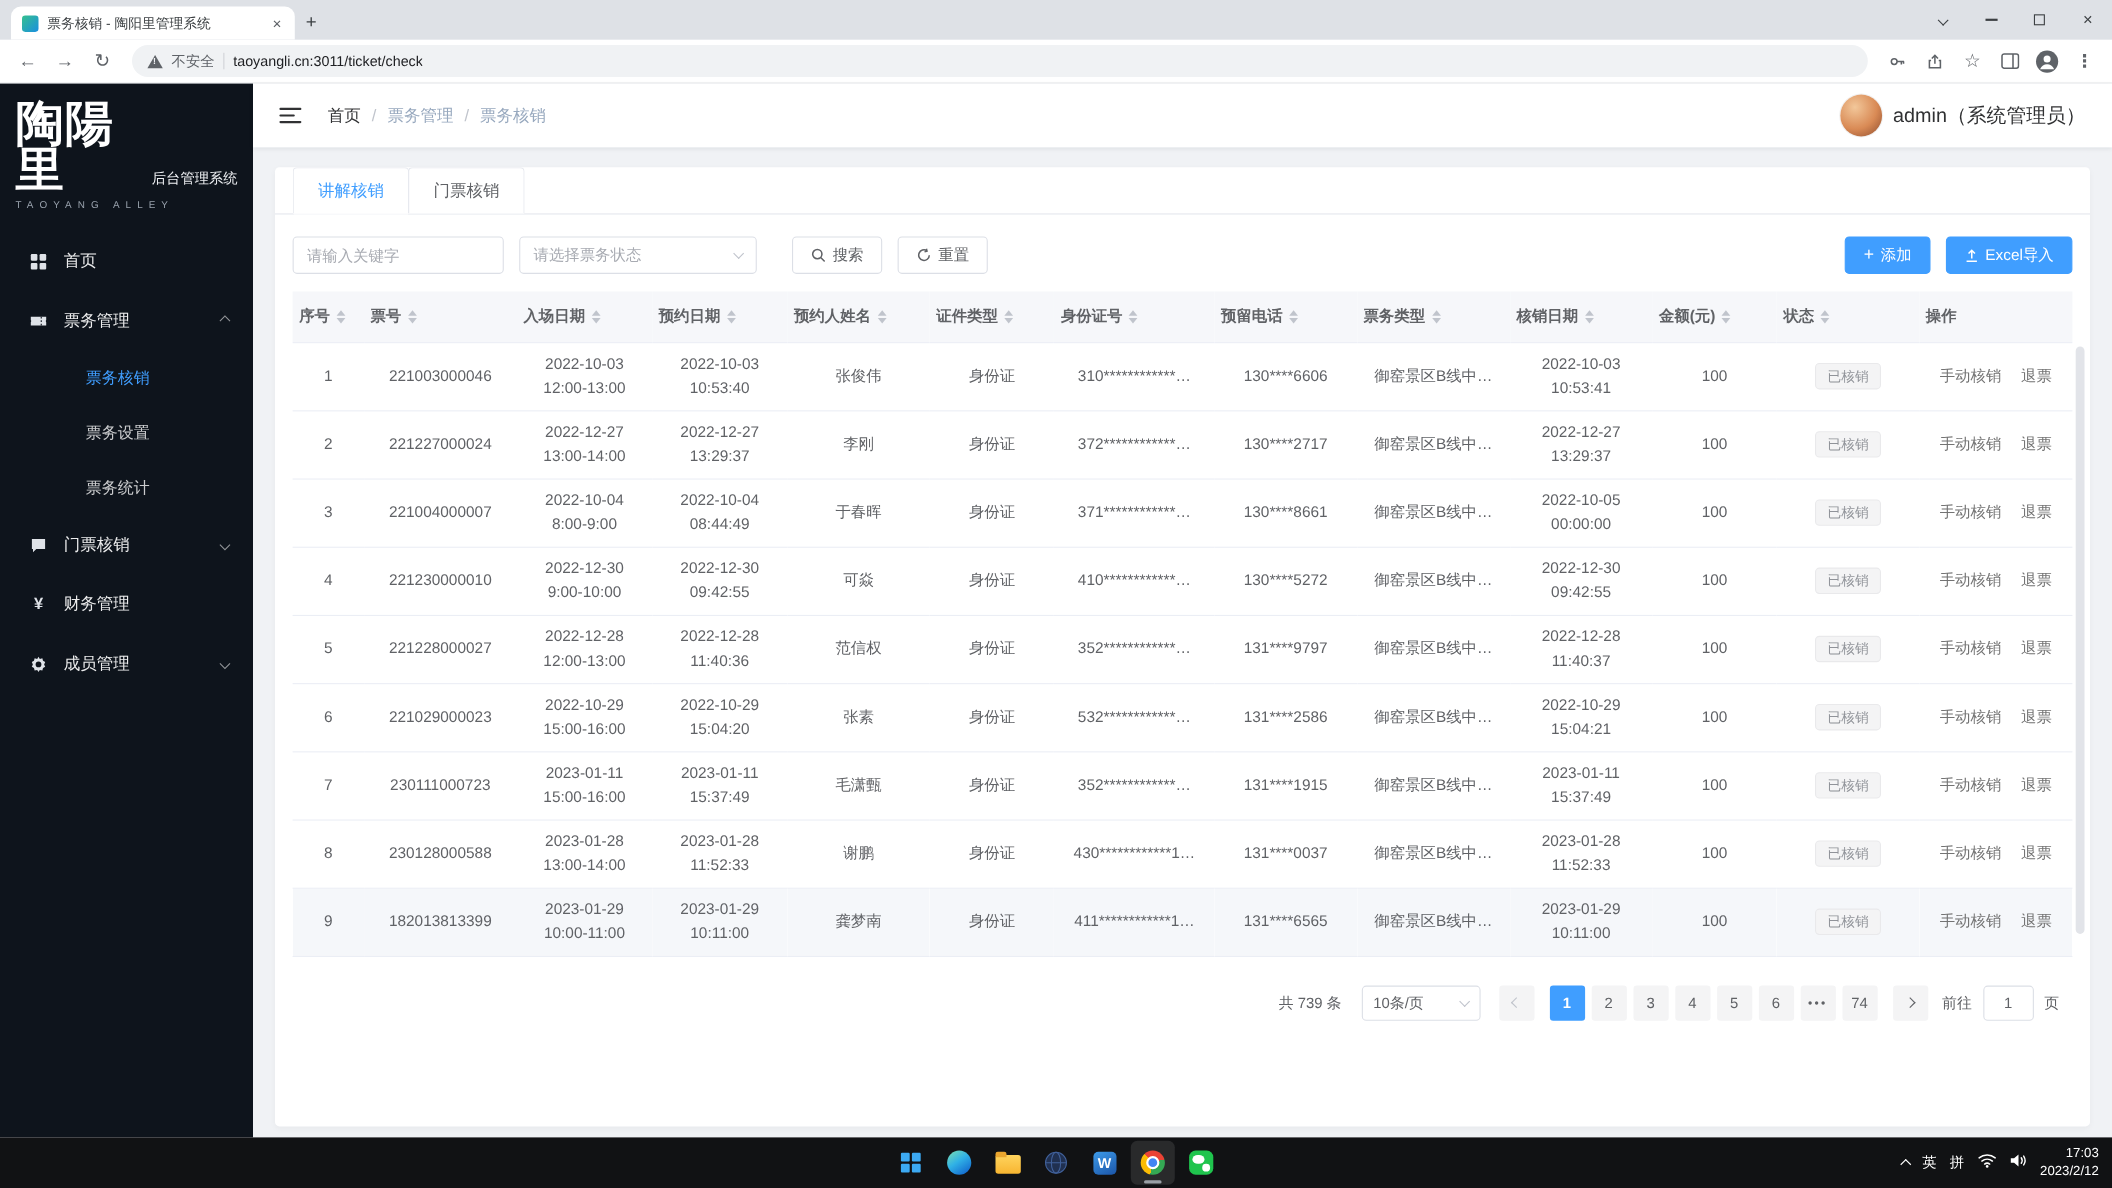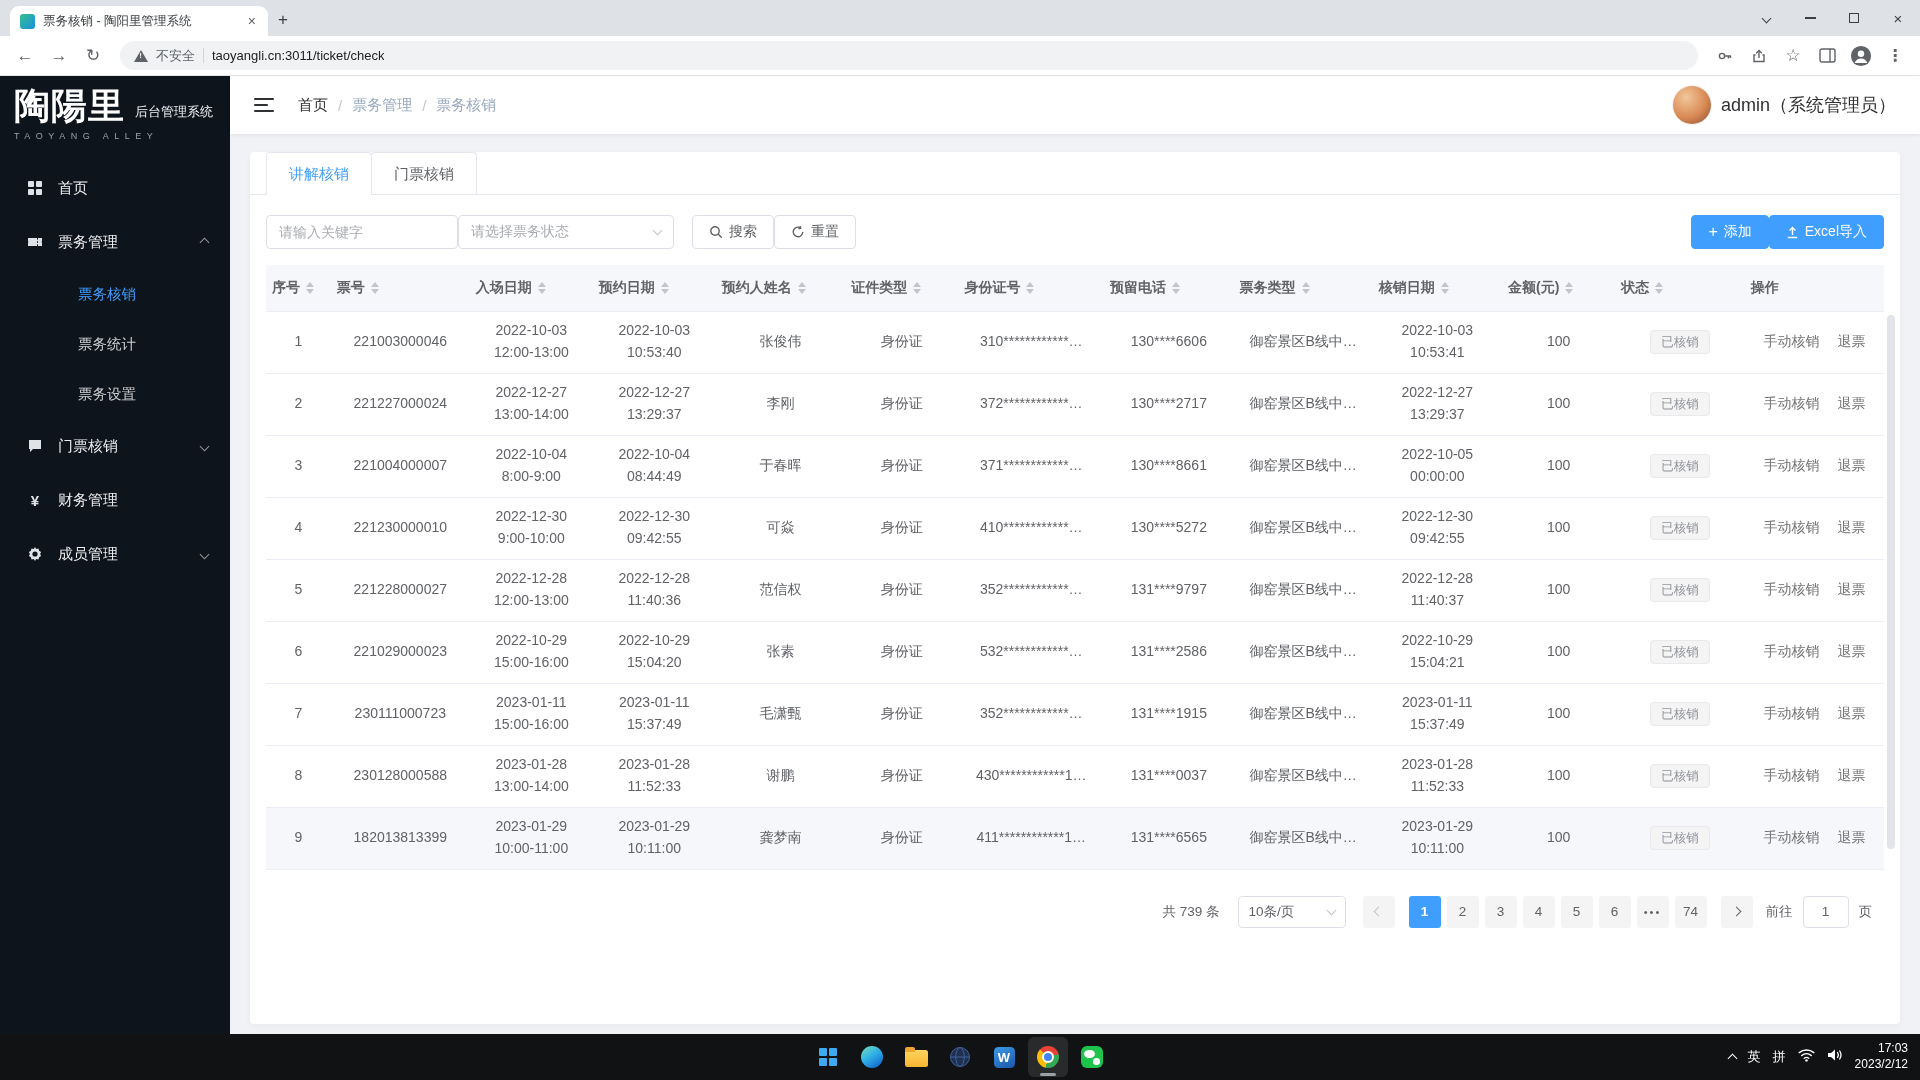--- a/index.html
+++ b/index.html
@@ -32,21 +32,21 @@
 .osep{width:1px;height:15px;background:#d0d3d8}
 .url{color:#202124;white-space:nowrap;overflow:hidden;text-overflow:ellipsis}
 .star{font-size:17px}
 .vdots{font-size:16px;font-weight:bold}
 
 
 .app{flex:1;display:flex;min-height:0}
 .sidebar{width:230px;background:#0e141c;flex-shrink:0;color:#fff;overflow:hidden}
 .logo{padding:16px 14px 8px}
 .logo-row{display:flex;align-items:flex-end;gap:10px}
-.logo-title{font-family:Liberation Mono, monospace;font-size:36px;font-weight:bold;line-height:.95;letter-spacing:1px}
+.logo-title{font-family:Liberation Serif, serif;font-size:44px;font-weight:bold;line-height:.95;letter-spacing:1px}
 .logo-sub{font-size:13px;color:#eef0f3;padding-bottom:5px;white-space:nowrap}
 .logo-cap{font-size:9px;letter-spacing:5.5px;color:#98a1ac;margin-top:5px}
 .menu{margin-top:12px}
 .mitem{height:54px;display:flex;align-items:center;padding:0 22px 0 26px;font-size:15px;color:rgba(255,255,255,.92);cursor:pointer}
 .micon{width:18px;margin-right:14px;display:inline-flex;justify-content:center;align-items:center;flex-shrink:0}
 .yen{font-size:15px;font-weight:bold;color:#dfe3e8}
 .mchev{margin-left:auto;color:rgba(255,255,255,.55)}
 .sitem{height:50px;display:flex;align-items:center;padding-left:78px;font-size:14.5px;color:rgba(255,255,255,.78);cursor:pointer}
 .sitem.active{color:#409eff}
 
@@ -64,21 +64,21 @@
 .uname{font-size:18px;color:#303133}
 
 .content{flex:1;padding:18px 20px 10px;min-height:0}
 .card{background:#fff;border-radius:4px;box-shadow:0 2px 6px rgba(0,0,0,.04);height:100%;display:flex;flex-direction:column;overflow:hidden}
 
 .tabsbar{display:flex;padding-left:16px;border-bottom:1px solid #e4e7ed;flex-shrink:0}
 .tab1{height:42px;line-height:41px;padding:0 22px;font-size:15px;color:#606266;border:1px solid #e4e7ed;border-bottom:none;border-radius:4px 4px 0 0;margin-right:-1px;position:relative;cursor:pointer;background:#fff}
 .tab1.active{color:#409eff}
 .tab1.active::after{content:"";position:absolute;left:0;right:0;bottom:-1px;height:1px;background:#fff}
 
-.filters{display:flex;padding:20px 16px 2px;gap:0;flex-shrink:0}
+.filters{display:flex;padding:20px 16px 2px;gap:14px;flex-shrink:0}
 .tinput{width:192px;height:34px;border:1px solid #dcdfe6;border-radius:4px;padding:0 12px;font-size:14px;color:#606266;outline:none;font-family:inherit}
 .tinput::placeholder{color:#a8abb2}
 .fselect{width:216px;height:34px;border:1px solid #dcdfe6;border-radius:4px;display:flex;align-items:center;justify-content:space-between;padding:0 12px;font-size:14px;color:#a8abb2;cursor:pointer}
 .fselect .chev,.psel .chev{color:#c0c4cc;margin-top:-3px}
 .btn{height:34px;border:1px solid #dcdfe6;background:#fff;border-radius:4px;display:inline-flex;align-items:center;justify-content:center;gap:6px;padding:0 16px;font-size:14px;color:#606266;cursor:pointer;font-family:inherit}
 .btn.msearch{margin-left:18px}
 .btn.primary{background:#409eff;border-color:#409eff;color:#fff}
 .plus{font-size:16px;line-height:1;margin-top:-1px}
 .spacer{flex:1}
 
@@ -241,24 +241,24 @@
               </svg>
           </span>
           <span>票务管理</span>
           <i class="chev up mchev"></i>
         </div>
         <div class="sub">
           <div class="sitem active">
               <span>票务核销</span>
             </div>
           <div class="sitem">
-              <span>票务统计</span>
+              <span>票务设置</span>
             </div>
           <div class="sitem">
-              <span>票务设置</span>
+              <span>票务统计</span>
             </div>
         </div>
         <div class="mitem">
           <span class="micon">
             <svg width="16" height="16" viewBox="0 0 16 16">
                 <path d="M2 2h12v9H6l-3 3v-3H2z" fill="#dfe3e8"></path>
               </svg>
           </span>
           <span>门票核销</span>
           <i class="chev down mchev"></i>

